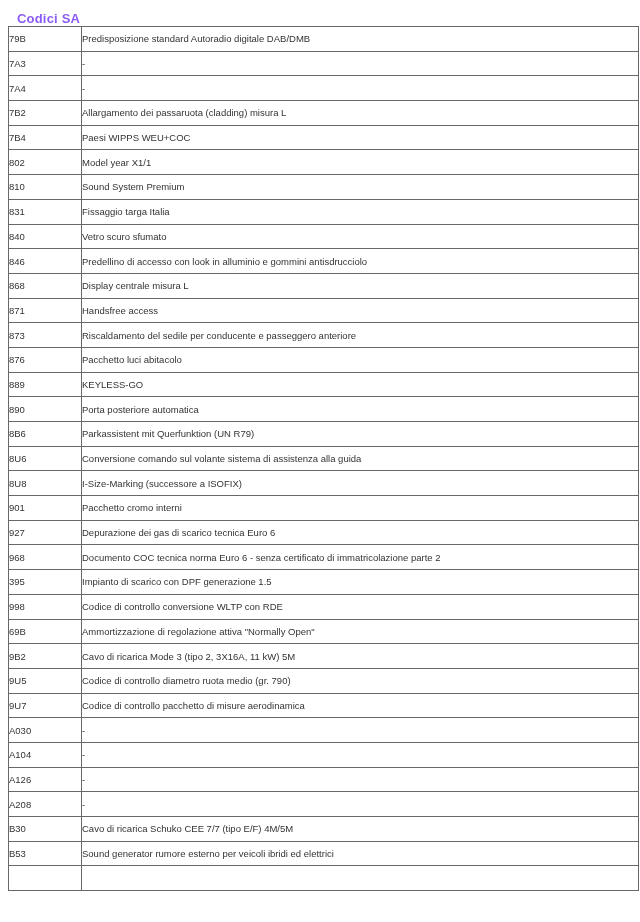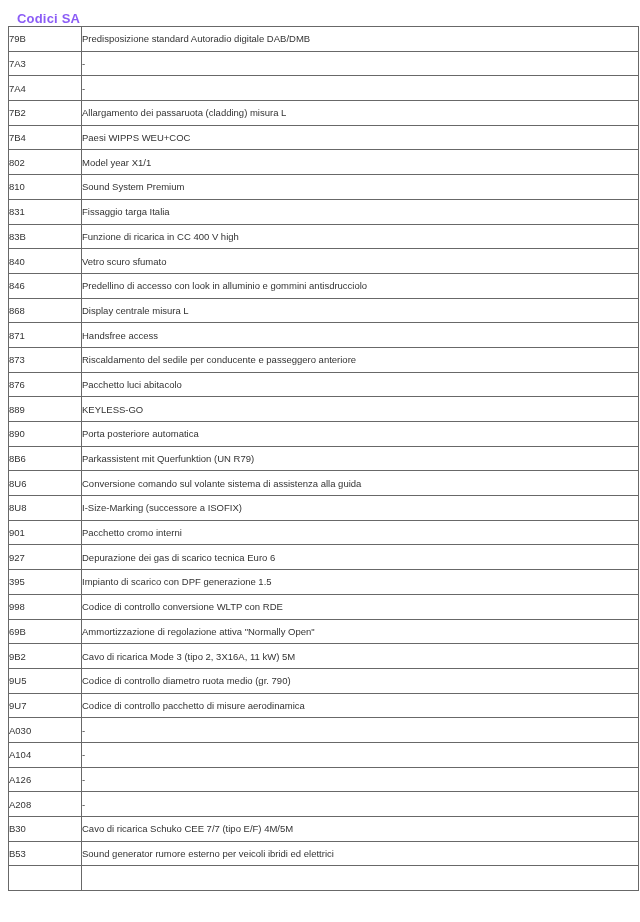--- a/index.html
+++ b/index.html
@@ -89,24 +89,20 @@
       </tr>
       <tr>
         <td class="code-col">810</td>
         <td class="desc-col">Sound System Premium</td>
       </tr>
       <tr>
         <td class="code-col">831</td>
         <td class="desc-col">Fissaggio targa Italia</td>
       </tr>
       <tr>
-        <td class="code-col">83B</td>
-        <td class="desc-col">Funzione di ricarica in CC 400 V high</td>
-      </tr>
-      <tr>
         <td class="code-col">840</td>
         <td class="desc-col">Vetro scuro sfumato</td>
       </tr>
       <tr>
         <td class="code-col">846</td>
         <td class="desc-col">Predellino di accesso con look in alluminio e gommini antisdrucciolo</td>
       </tr>
       <tr>
         <td class="code-col">868</td>
         <td class="desc-col">Display centrale misura L</td>
@@ -143,20 +139,24 @@
         <td class="code-col">8U8</td>
         <td class="desc-col">I-Size-Marking (successore a ISOFIX)</td>
       </tr>
       <tr>
         <td class="code-col">901</td>
         <td class="desc-col">Pacchetto cromo interni</td>
       </tr>
       <tr>
         <td class="code-col">927</td>
         <td class="desc-col">Depurazione dei gas di scarico tecnica Euro 6</td>
+      </tr>
+      <tr>
+        <td class="code-col">968</td>
+        <td class="desc-col">Documento COC tecnica norma Euro 6 - senza certificato di immatricolazione parte 2</td>
       </tr>
       <tr>
         <td class="code-col">395</td>
         <td class="desc-col">Impianto di scarico con DPF generazione 1.5</td>
       </tr>
       <tr>
         <td class="code-col">998</td>
         <td class="desc-col">Codice di controllo conversione WLTP con RDE</td>
       </tr>
       <tr>

